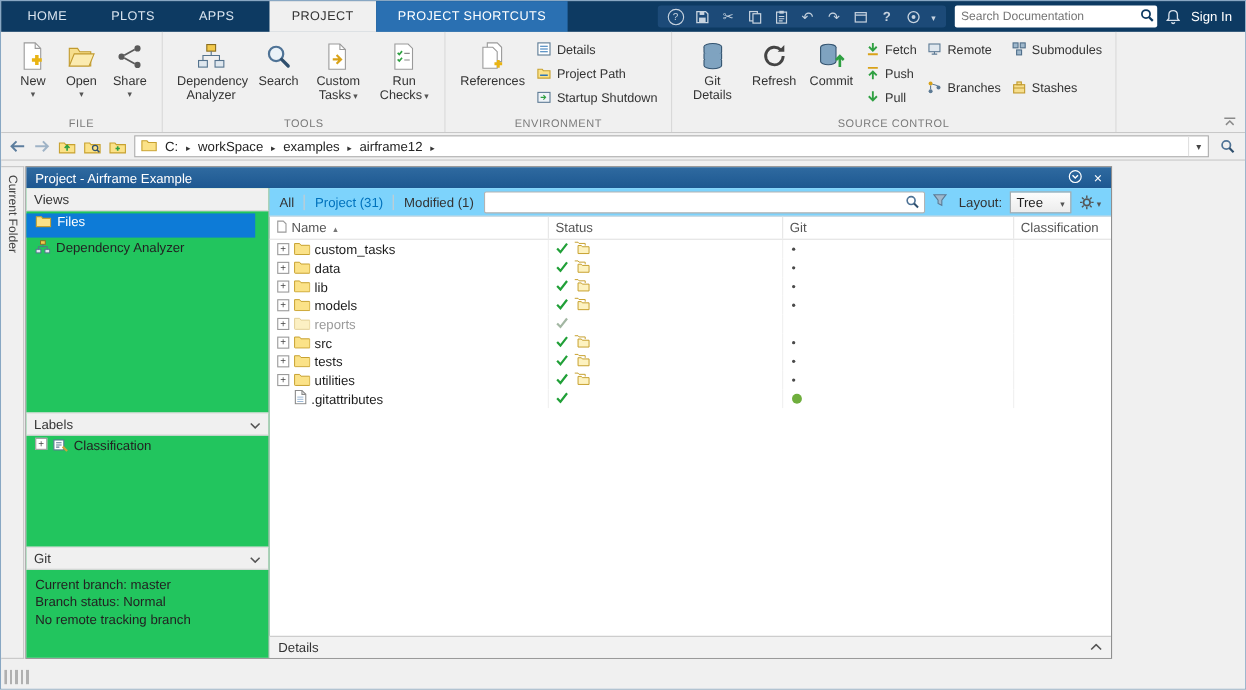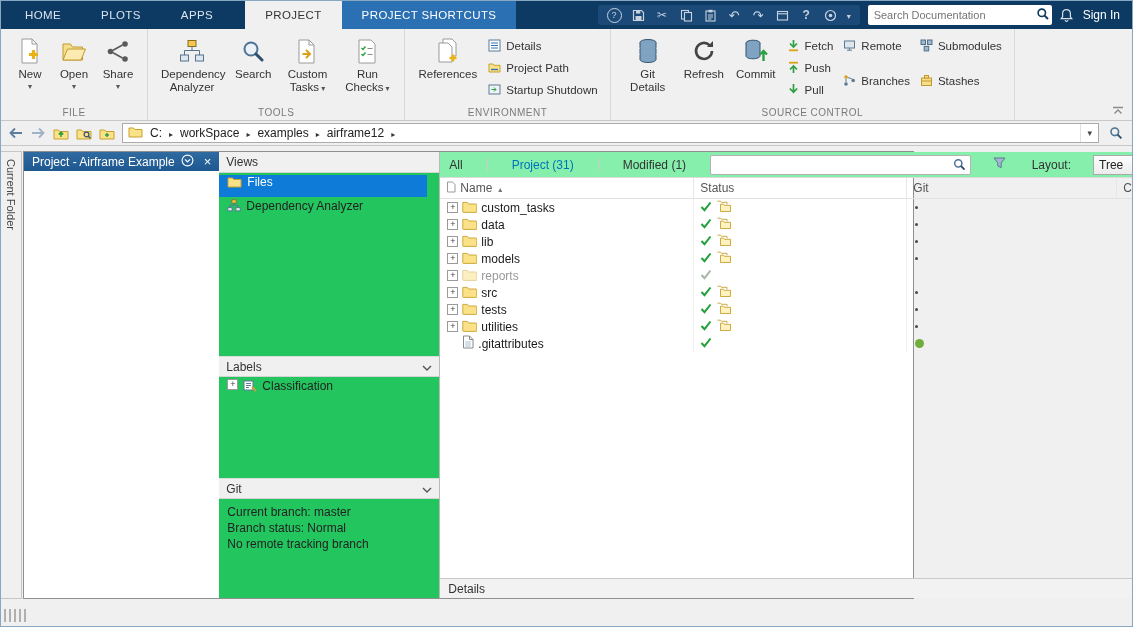--- a/index.html
+++ b/index.html
@@ -52,40 +52,40 @@
   .crumb-sep::after{content:"\25B8";font-size:8px;color:#333}
   .crumb-dd{margin-left:auto;align-self:stretch;display:flex;align-items:center;padding:0 6px;border-left:1px solid #e0e0e0}
   .crumb-dd::after{content:"\25BE";font-size:9px;color:#444}
   .addr-mag{display:flex;align-items:center;padding:0 3px}
 
   
   .cf-strip{position:absolute;left:0;top:150px;width:21px;height:448px;background:#f0f0f0;border:1px solid #c6c6c6;border-left:none;display:flex;justify-content:center}
   .cf-strip span{writing-mode:vertical-rl;font-size:11px;color:#444;padding-top:7px;white-space:nowrap}
 
   
-  .panel{position:absolute;left:22px;top:150px;width:891px;height:448px;background:#fff;border:1px solid #8f8f8f;display:flex;flex-direction:row}
+  .panel{position:absolute;left:22px;top:150px;width:988px;height:448px;background:#fff;border:1px solid #8f8f8f;display:flex;flex-direction:column}
   .ptitle{height:19px;background:linear-gradient(#2f6aa0,#1d5891);display:flex;align-items:center;color:#fff;font-size:12px;padding:0 8px;gap:6px;flex:none}
   .ptitle .t-icons{margin-left:auto;display:flex;align-items:center;gap:10px}
   .ptitle .closex{font-size:13px;line-height:13px;color:#fff}
   .pbody{flex:1;display:flex;min-height:0}
 
   
   .sidebar{width:221px;border-right:1px solid #b9b9b9;position:relative;background:#22c55e;flex:none}
   .shead{position:absolute;left:0;right:0;height:21px;background:#f0f0f0;border-top:1px solid #dcdcdc;border-bottom:1px solid #d4d4d4;display:flex;align-items:center;padding:0 7px;font-size:12px;color:#333}
   .shead .chev{margin-left:auto}
   .sitem{position:absolute;left:0;right:12px;height:22px;display:flex;align-items:flex-start;gap:5px;padding-left:8px;font-size:12px;color:#222}
   .sitem.sel{background:#0d7bd7;color:#fff}
   .exp{width:11px;height:11px;border:1px solid #9a9a9a;background:#fff;font-size:9px;line-height:9px;text-align:center;color:#444;flex:none}
   .exp::after{content:"+"}
   .exp.none{visibility:hidden}
   .gitinfo{position:absolute;left:0;right:0;padding-left:8px;font-size:12px;color:#222;line-height:16px}
 
   
   .content{flex:1;display:flex;flex-direction:column;min-width:0;position:relative}
-  .ptoolbar{height:26px;background:#86efac;border-bottom:1px solid #dcdcdc;display:flex;align-items:center;padding:0 7px;gap:22px;flex:none}
+  .ptoolbar{height:26px;background:#7dd3fc;border-bottom:1px solid #dcdcdc;display:flex;align-items:center;padding:0 7px;gap:7px;flex:none}
   .ftab{font-size:12px;color:#333;padding:0 2px;white-space:nowrap}
   .ftab.active{color:#0072bd;font-weight:normal}
   .vsep{width:1px;height:14px;background:#ccc}
   .psearch{flex:1;height:20px;border:1px solid #b3b3b3;background:#fff;border-radius:2px;display:flex;align-items:center;min-width:60px}
   .psearch input{flex:1;border:0;outline:0;font:11px "Liberation Sans",sans-serif;padding:0 4px 0 6px;background:transparent}
   .psearch .mag{padding:0 4px;display:flex;align-items:center}
   .layout-label{color:#333;white-space:nowrap;margin-left:4px}
   .combo{width:56px;height:20px;border:1px solid #a9a9a9;background:linear-gradient(#fdfdfd,#ececec);display:flex;align-items:center;padding:0 5px;font-size:12px;color:#222}
   .combo .dd{margin-left:auto}
   .gear{display:flex;align-items:center;margin-right:2px}

